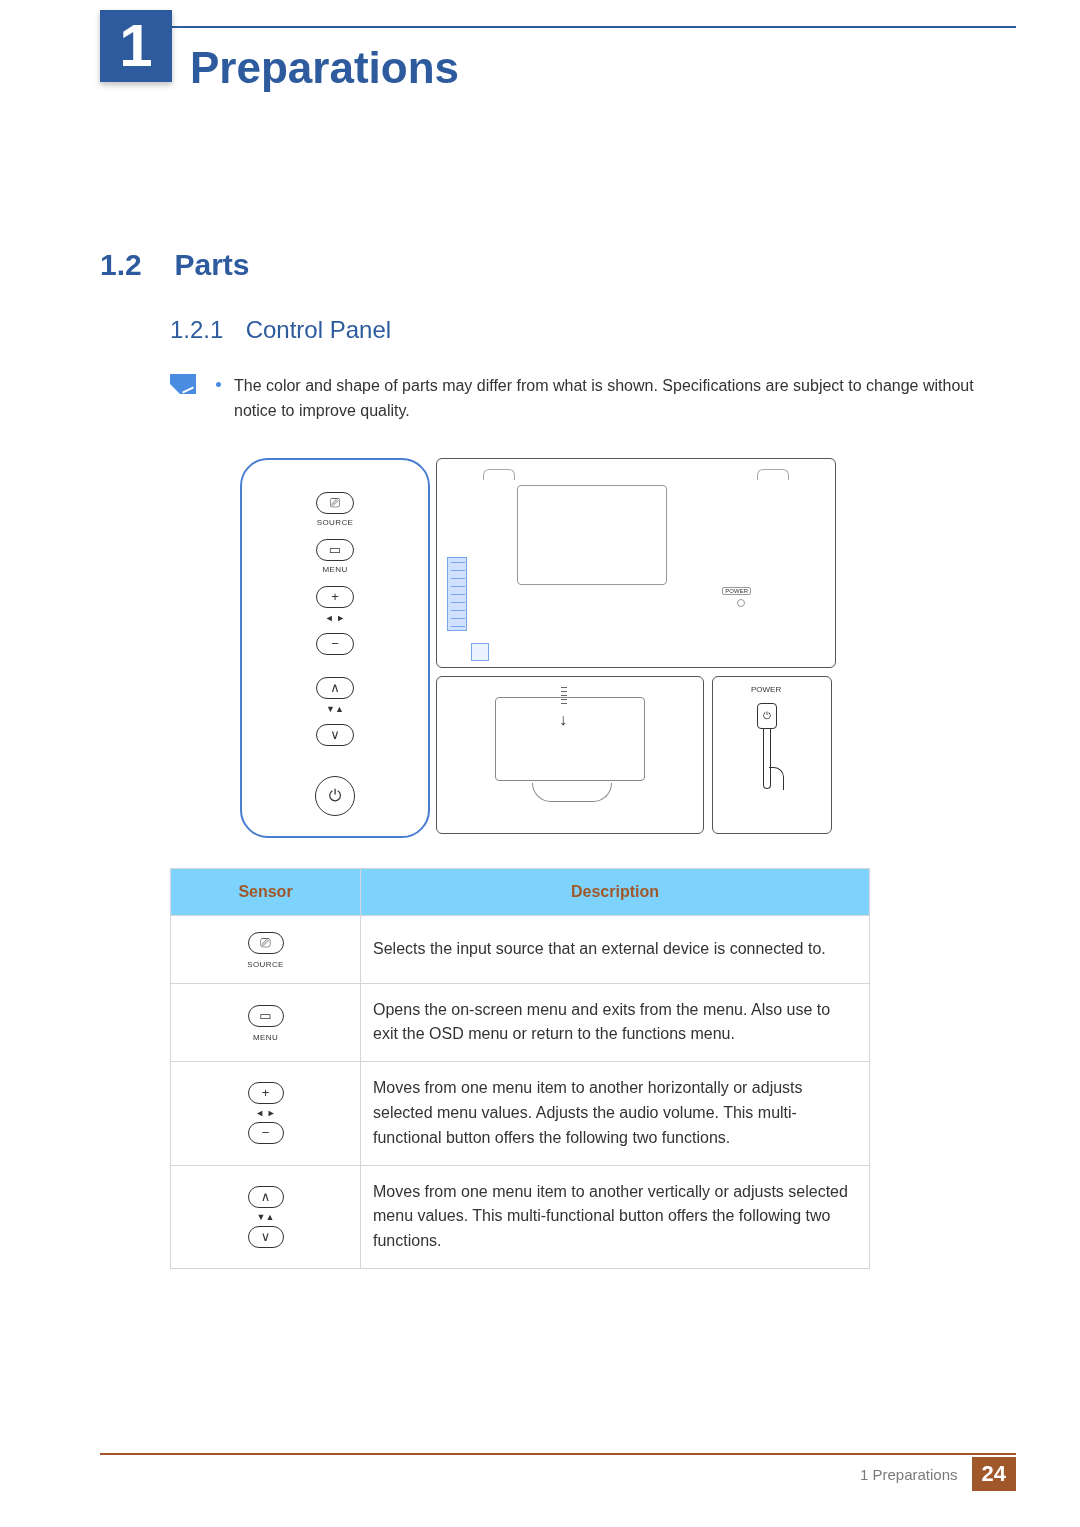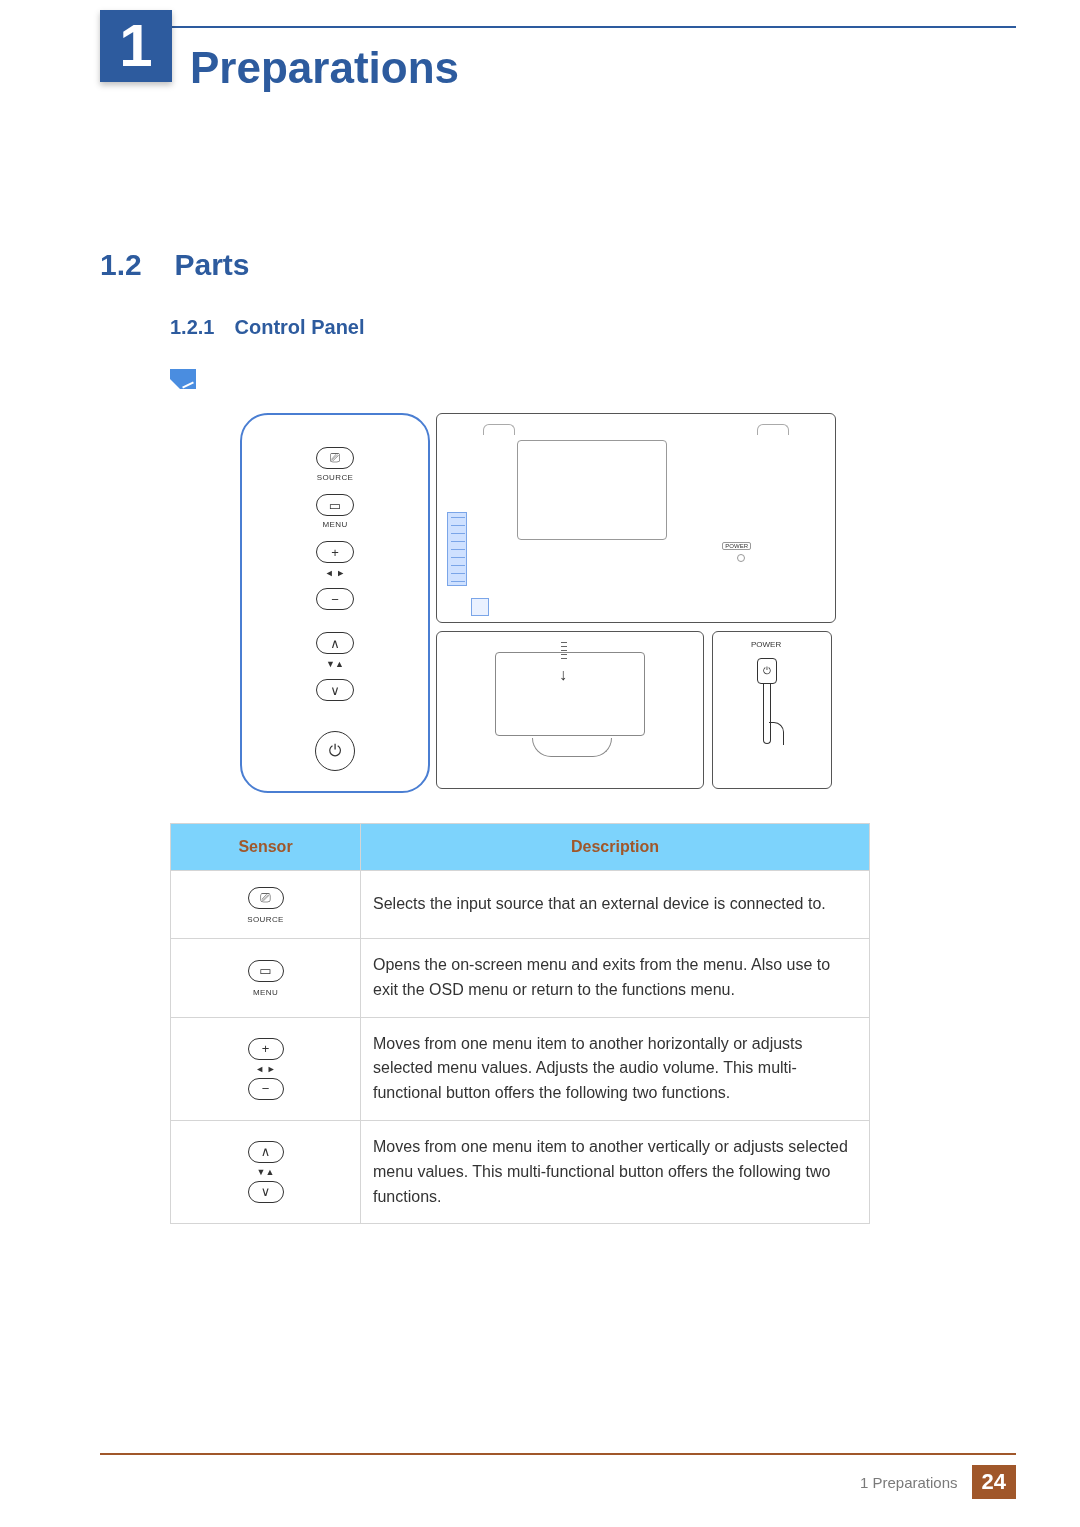--- a/index.html
+++ b/index.html
@@ -34,21 +34,21 @@
     font-size: 44px;
     color: #2d5b9e;
     font-weight: 600;
   }
   
   .section-row { margin: 110px 0 0 100px; }
   .section-num { color: #2d5b9e; font-size: 30px; font-weight: 600; display:inline-block; width: 70px; }
   .section-title { color: #2d5b9e; font-size: 30px; font-weight: 600; }
   
   .subsection-row { margin: 34px 0 0 170px; }
-  .subsection { color: #2d5b9e; font-size: 20px; font-weight: 700; text-align: right; }
+  .subsection { color: #2d5b9e; font-size: 24px; font-weight: 400; text-align: right; }
   
   .note-block { margin: 30px 0 0 170px; display: flex; }
   .note-icon {
     width: 26px; height: 20px;
     background: #4a8de0;
     position: relative;
     margin-right: 20px;
     flex: 0 0 26px;
   }
   .note-icon::before {
@@ -183,21 +183,21 @@
     display:inline-block; min-width:36px; height:22px;
     border:1.5px solid #333; border-radius:12px; line-height:19px;
     font-size:13px; padding:0 6px; margin:2px 0;
   }
   .sensor-lbl{ font-size:8px; letter-spacing:.4px; display:block; margin-top:4px;}
   .sensor-arrow-lbl{ font-size:9px; display:block; margin:2px 0;}
   .tbl td.desc{ line-height:1.55; }
   
   .footer-line{ position:absolute; bottom:72px; left:100px; right:64px; height:2px; background:#a0572a; }
   .footer{
-    position:absolute; bottom:28px; right:64px;
+    position:absolute; bottom:36px; right:64px;
     font-size:15px; color:#7a7a7a;
     display:flex; align-items:center; gap:14px;
   }
   .page-badge{
     background:#a0572a; color:#fff; font-weight:bold;
     padding:4px 10px; font-size:22px;
   }
 </style>
 </head>
 <body>
@@ -217,20 +217,21 @@
 
 <div class="subsection-row">
   <span class="subsection">1.2.1</span>
   <span class="subsection">&nbsp;&nbsp;</span>
   <span class="subsection">Control Panel</span>
 </div>
 
 <div class="note-block">
   <div class="note-icon"></div>
   <ul class="note-list">
+    <li>The color and shape of parts may differ from what is shown. Specifications are subject to change without notice to improve quality.</li>
   </ul>
 </div>
 
 <div class="illu-wrap">
   <div class="illu-panel">
     <div class="btn">⎚</div>
     <div class="lbl">SOURCE</div>
     <div class="btn">▭</div>
     <div class="lbl">MENU</div>
     <div class="btn">+</div>

